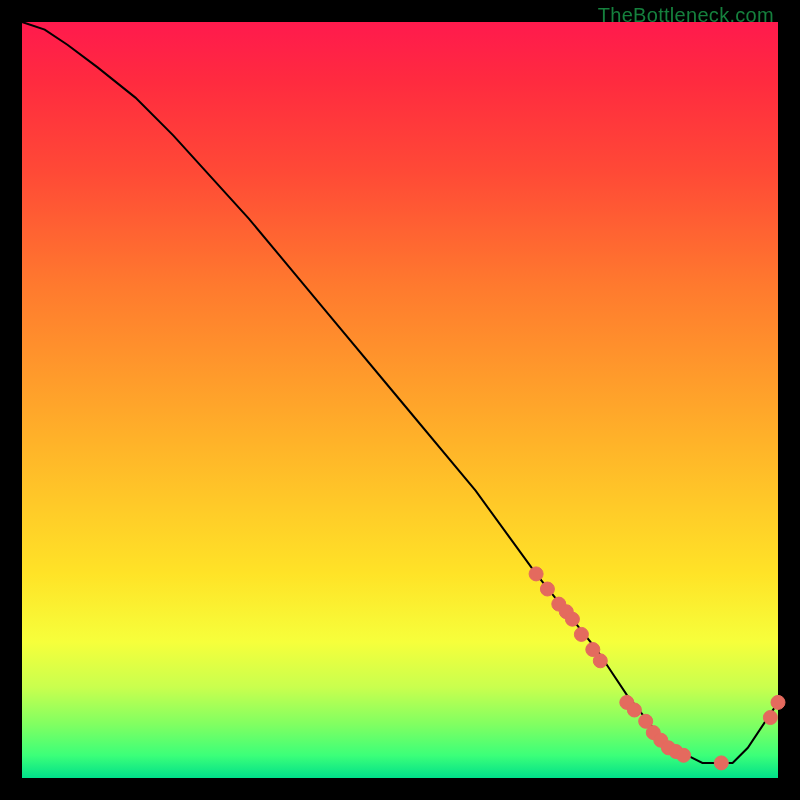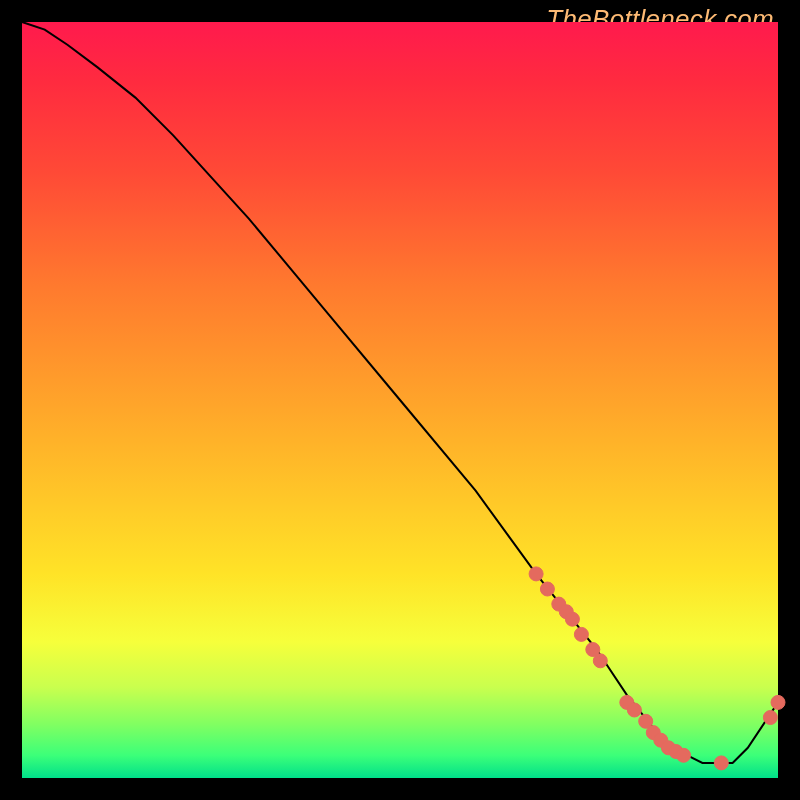--- a/index.html
+++ b/index.html
@@ -33,26 +33,25 @@
       #f6ff3b 82%,
       #c9ff4e 88%,
       #7fff62 93%,
       #3cff79 97%,
       #00e08a 100%);
   }
   .watermark {
     position: absolute;
     top: 4px;
     right: 26px;
-    color: #fdba74;
-    font-size: 26px;
+    color: #15803d;
+    font-size: 20px;
     font-weight: 500;
     letter-spacing: 0.3px;
     user-select: none;
-    font-style: italic;
   }
   svg.curve {
     position: absolute;
     left: 0;
     top: 0;
     width: 756px;
     height: 756px;
     overflow: visible;
   }
   .line {

